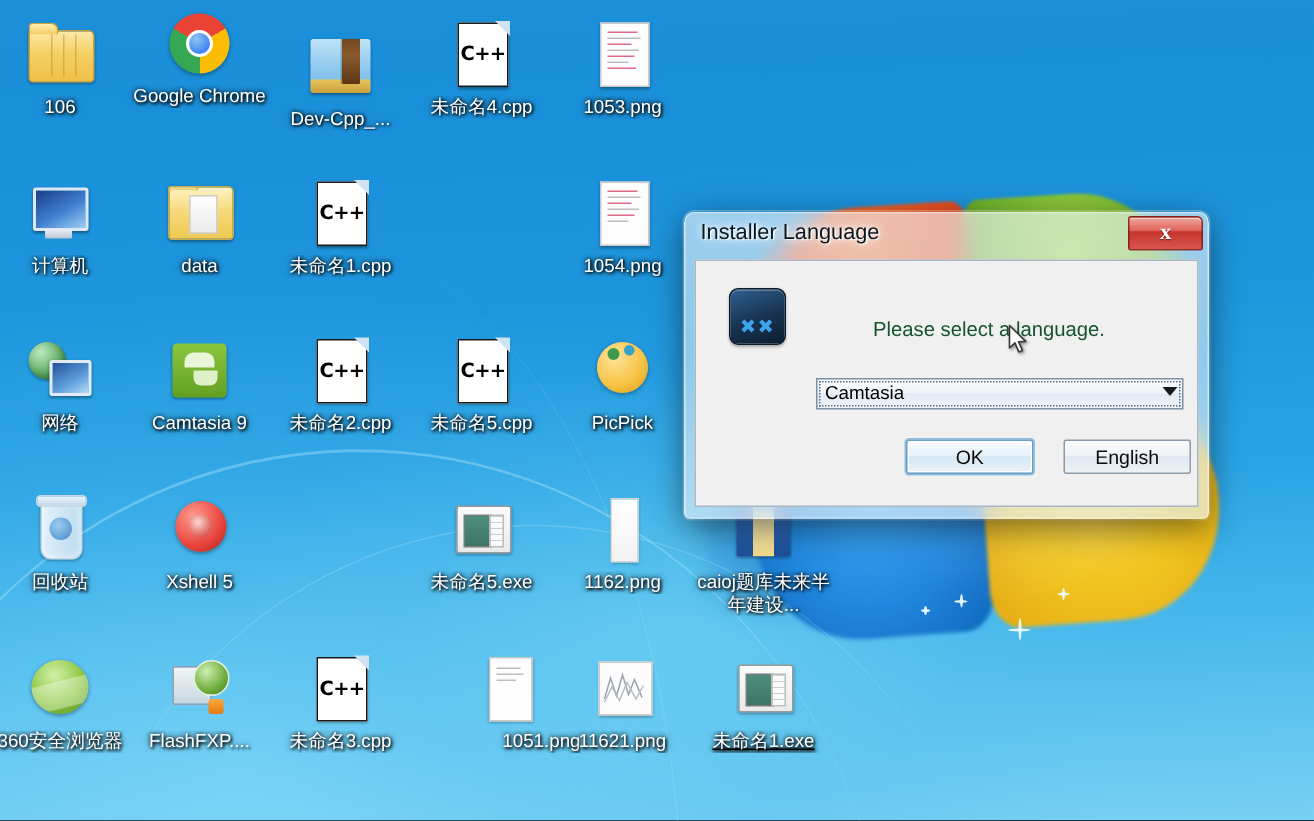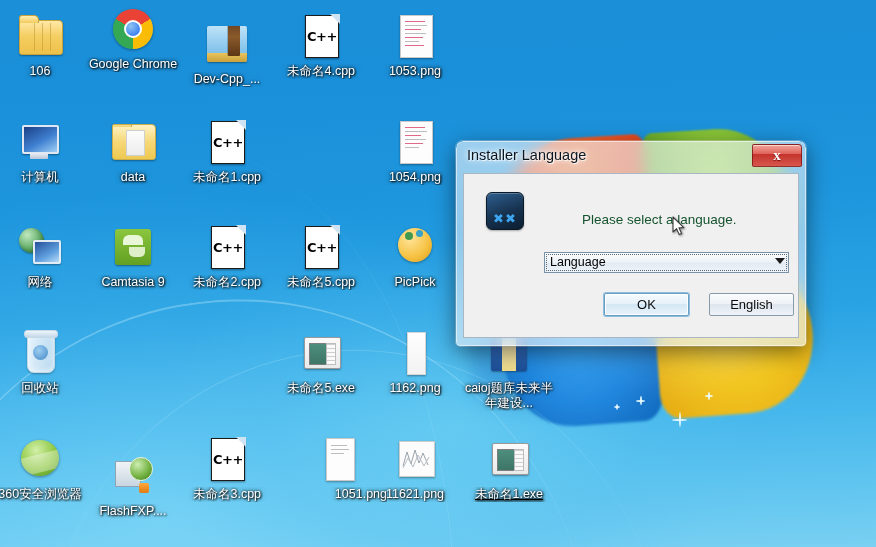--- a/index.html
+++ b/index.html
@@ -595,20 +595,26 @@
 
     <div class="dicon" style="left:-8px; top:329px;">
       <div class="glyph">
           <div class="ic-trash">
             <div class="emb"></div>
           </div>
         </div>
       <div class="lbl">回收站</div>
     </div>
 
+    <div class="dicon" style="left:85px; top:329px;">
+      <div class="glyph">
+          <div class="ic-xshell"></div>
+        </div>
+      <div class="lbl">Xshell 5</div>
+    </div>
 
 
     <div class="dicon" style="left:273px; top:329px;">
       <div class="glyph">
           <div class="ic-exe"></div>
         </div>
       <div class="lbl">未命名5.exe</div>
     </div>
 
     <div class="dicon" style="left:367px; top:329px;">
@@ -625,21 +631,21 @@
       <div class="lbl">caioj题库未来半年建设...</div>
     </div>
 
     <div class="dicon" style="left:-8px; top:435px;">
       <div class="glyph">
           <div class="ic-360"></div>
         </div>
       <div class="lbl">360安全浏览器</div>
     </div>
 
-    <div class="dicon" style="left:85px; top:452px;">
+    <div class="dicon" style="left:85px; top:435px;">
       <div class="glyph">
           <div class="ic-flashfxp">
             <div class="sq"></div>
             <div class="gl"></div>
             <div class="or"></div>
           </div>
         </div>
       <div class="lbl">FlashFXP....</div>
     </div>
 
@@ -697,21 +703,21 @@
     <div id="dlg-body">
       <div id="dev-icon">
         <div class="dev-text">DEV</div>
         <div class="dev-marks">✖✖</div>
       </div>
 
       <div id="dlg-prompt">Please select a language.</div>
 
       <div id="lang-select">
         <div class="focusring"></div>
-        <div id="lang-value">Language</div>
+        <div id="lang-value">Camtasia</div>
         <div id="lang-arrow"></div>
       </div>
 
       <div class="dlg-btn" id="btn-ok">OK</div>
       <div class="dlg-btn" id="btn-cancel">English</div>
     </div>
   </div>
 
   <svg id="cursor" viewBox="0 0 14 21">
     <path d="M1,1 L1,16 L4.6,12.6 L7.2,18.6 L9.6,17.6 L7,11.8 L11.8,11.6 Z" fill="#ffffff" stroke="#3a3a3a" stroke-width="1.1" stroke-linejoin="round"></path>

